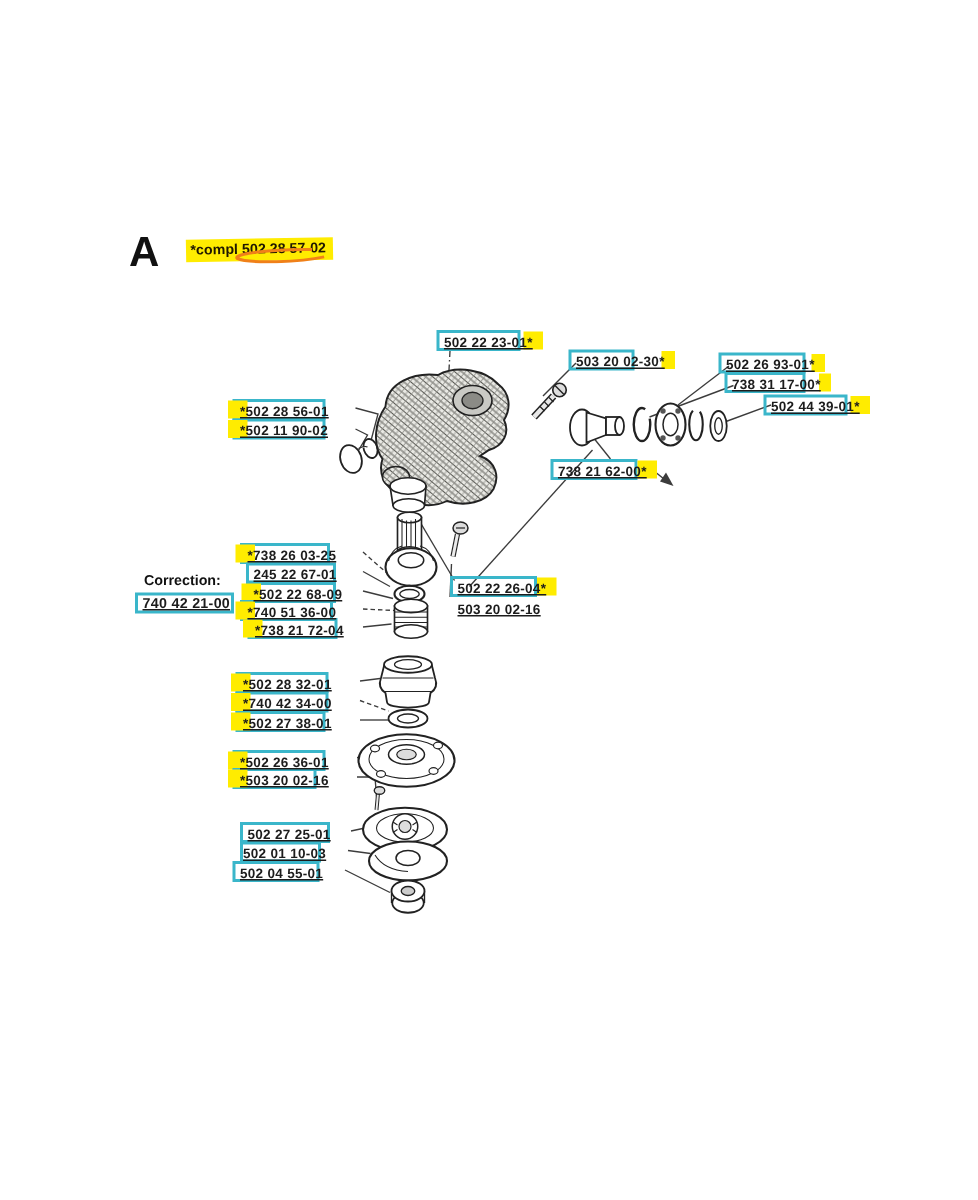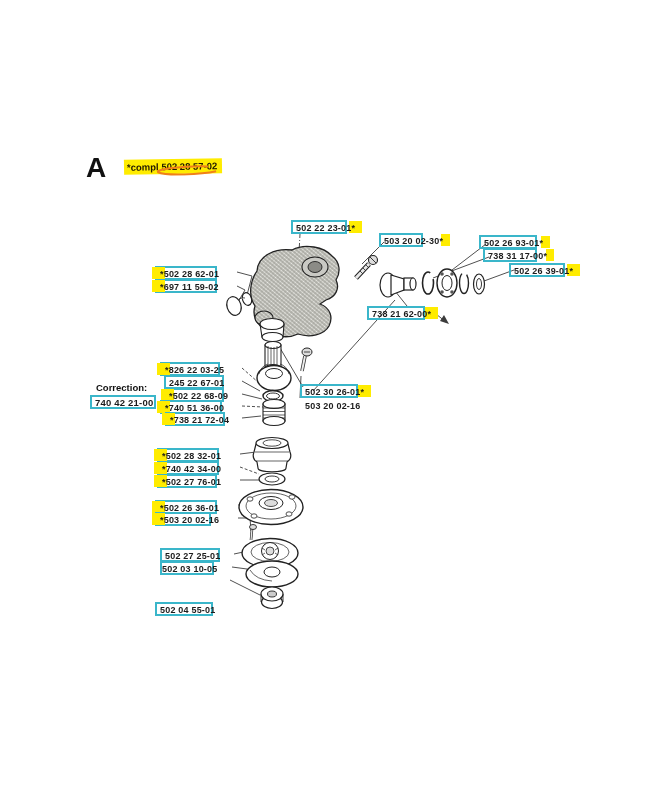--- a/index.html
+++ b/index.html
@@ -1,20 +1,20 @@
 <!DOCTYPE html>
 <html><head>
 <meta charset="utf-8">
 <style>
   html,body{margin:0;padding:0;background:#fff;}
   #stage{position:relative;width:652px;height:800px;background:#ffffff;overflow:hidden;
          font-family:"Liberation Sans",sans-serif;}
   #diagram-svg{position:absolute;left:0;top:0;}
   .plabel{position:absolute;font:bold 9px "Liberation Sans",sans-serif;color:#1c1c1c;
-          white-space:nowrap;height:14px;line-height:12px;letter-spacing:.2px;}
+          white-space:nowrap;height:14px;line-height:12px;letter-spacing:.2px;text-decoration:underline;}
   .cbox{position:absolute;top:-2.5px;left:-5px;width:56px;height:10px;
         border:2px solid #3ab6ca;background:transparent;z-index:0;display:block;}
   .ym{position:absolute;top:-1px;height:12px;width:13px;background:#ffec00;z-index:0;display:block;}
   .ye{right:-7px;}
   .ys{left:-8px;}
   .txt{position:relative;z-index:1;}
   #title-letter{position:absolute;left:86px;top:152px;font:bold 28px "Liberation Sans",sans-serif;color:#111;}
   #compl-label{position:absolute;left:124px;top:159px;background:#ffec00;padding:2px 5px 2px 3px;
                font:bold 9.5px "Liberation Sans",sans-serif;color:#201800;transform:rotate(-1deg);}
   #compl-scribble{position:absolute;left:22px;top:3px;z-index:2;}
@@ -220,42 +220,42 @@
     <span class="txt">502 26 93-01*</span>
   </div>
   <div class="plabel" style="left:488px;top:250px">
     <i class="cbox" style="width:50px"></i>
     <i class="ym ye" style="width:8px"></i>
     <span class="txt">738 31 17-00*</span>
   </div>
   <div class="plabel" style="left:514px;top:265px">
     <i class="cbox" style="width:52px"></i>
     <i class="ym ye"></i>
-    <span class="txt">502 26 39-01*</span>
+    <span class="txt">502 44 39-01*</span>
   </div>
   <div class="plabel" style="left:160px;top:268px">
     <i class="cbox" style="width:58px"></i>
     <i class="ym ys"></i>
-    <span class="txt">*502 28 62-01</span>
+    <span class="txt">*502 28 56-01</span>
   </div>
   <div class="plabel" style="left:160px;top:281px">
     <i class="cbox" style="width:58px"></i>
     <i class="ym ys"></i>
-    <span class="txt">*697 11 59-02</span>
+    <span class="txt">*502 11 90-02</span>
   </div>
   <div class="plabel" style="left:372px;top:308px">
     <i class="cbox" style="width:54px"></i>
     <i class="ym ye"></i>
     <span class="txt">738 21 62-00*</span>
   </div>
 
   <div class="plabel" style="left:165px;top:364px">
     <i class="cbox" style="width:56px"></i>
     <i class="ym ys"></i>
-    <span class="txt">*826 22 03-25</span>
+    <span class="txt">*738 26 03-25</span>
   </div>
   <div class="plabel" style="left:169px;top:377px">
     <i class="cbox" style="width:56px"></i>
     <span class="txt">245 22 67-01</span>
   </div>
   <div class="plabel" style="left:169px;top:390px">
     <i class="cbox" style="width:56px"></i>
     <i class="ym ys"></i>
     <span class="txt">*502 22 68-09</span>
   </div>
@@ -266,59 +266,59 @@
   </div>
   <div class="plabel" style="left:170px;top:414px">
     <i class="cbox" style="width:56px"></i>
     <i class="ym ys"></i>
     <span class="txt">*738 21 72-04</span>
   </div>
 
   <div class="plabel" style="left:305px;top:386px">
     <i class="cbox" style="width:54px"></i>
     <i class="ym ye"></i>
-    <span class="txt">502 30 26-01*</span>
+    <span class="txt">502 22 26-04*</span>
   </div>
   <div class="plabel plain" style="left:305px;top:400px">
     <span class="txt">503 20 02-16</span>
   </div>
 
   <div class="plabel" style="left:162px;top:450px">
     <i class="cbox" style="width:58px"></i>
     <i class="ym ys"></i>
     <span class="txt">*502 28 32-01</span>
   </div>
   <div class="plabel" style="left:162px;top:463px">
     <i class="cbox" style="width:58px"></i>
     <i class="ym ys"></i>
     <span class="txt">*740 42 34-00</span>
   </div>
   <div class="plabel" style="left:162px;top:476px">
     <i class="cbox" style="width:56px"></i>
     <i class="ym ys"></i>
-    <span class="txt">*502 27 76-01</span>
+    <span class="txt">*502 27 38-01</span>
   </div>
 
   <div class="plabel" style="left:160px;top:502px">
     <i class="cbox" style="width:58px"></i>
     <i class="ym ys"></i>
     <span class="txt">*502 26 36-01</span>
   </div>
   <div class="plabel" style="left:160px;top:514px">
     <i class="cbox" style="width:52px"></i>
     <i class="ym ys"></i>
     <span class="txt">*503 20 02-16</span>
   </div>
 
   <div class="plabel" style="left:165px;top:550px">
     <i class="cbox" style="width:56px"></i>
     <span class="txt">502 27 25-01</span>
   </div>
   <div class="plabel" style="left:162px;top:563px">
     <i class="cbox" style="left:-2px;width:50px"></i>
-    <span class="txt">502 03 10-05</span>
-  </div>
-  <div class="plabel" style="left:160px;top:604px">
+    <span class="txt">502 01 10-03</span>
+  </div>
+  <div class="plabel" style="left:160px;top:576px">
     <i class="cbox" style="width:54px"></i>
     <span class="txt">502 04 55-01</span>
   </div>
 
 </div>
 
 </body></html>

